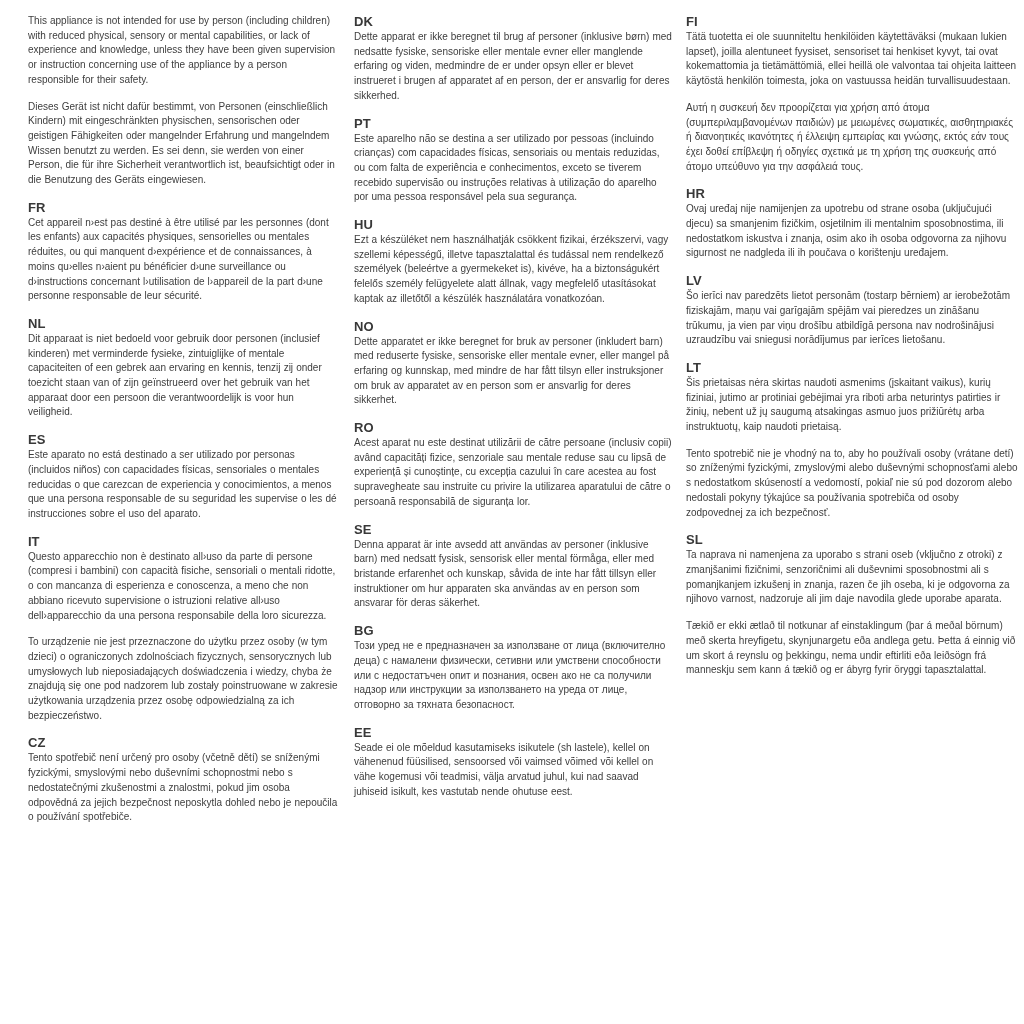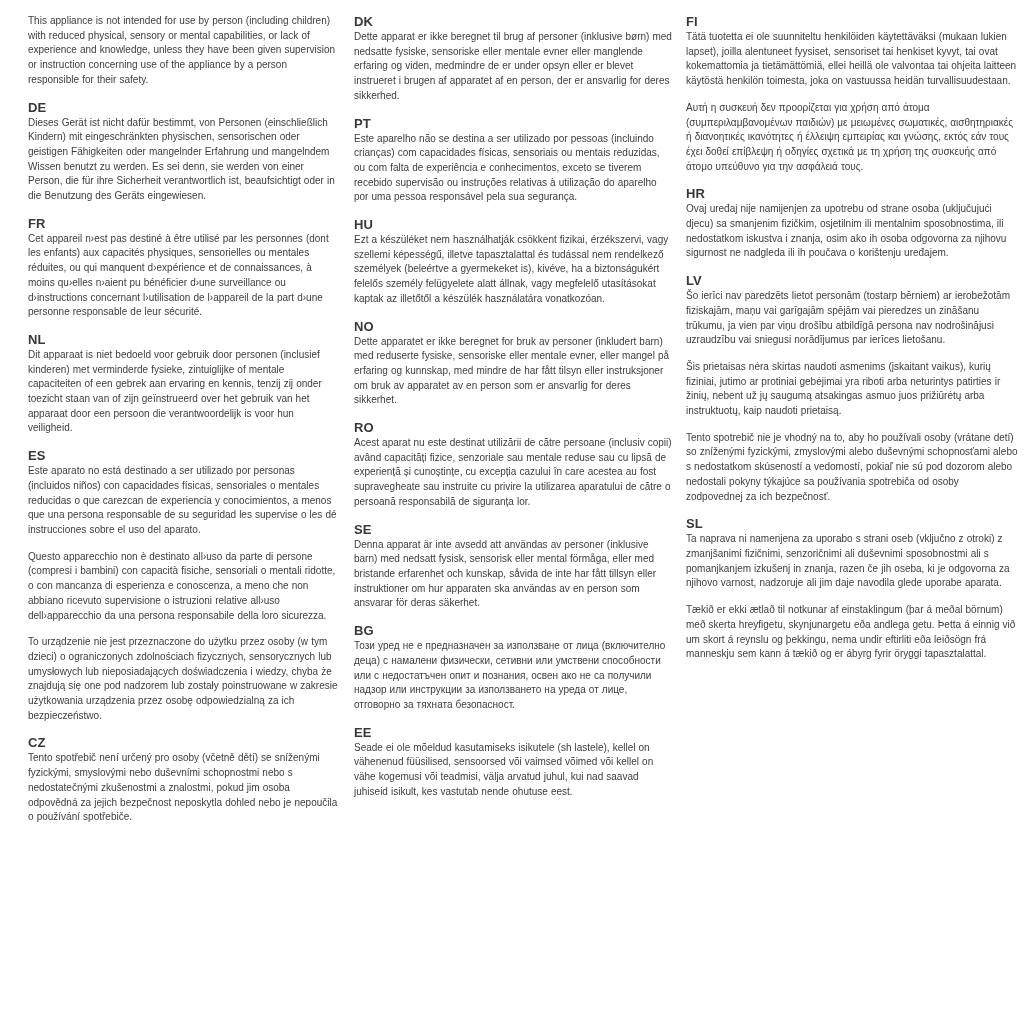--- a/index.html
+++ b/index.html
@@ -42,36 +42,36 @@
 </head>
 <body>
 
 <div class="page">
 
   <div class="col">
     <section class="sec">
       <p class="txt">This appliance is not intended for use by person (including children) with reduced physical, sensory or mental capabilities, or lack of experience and knowledge, unless they have been given supervision or instruction concerning use of the appliance by a person responsible for their safety.</p>
     </section>
     <section class="sec">
-      <h2 class="code">DE</h2>
       <p class="txt">Dieses Gerät ist nicht dafür bestimmt, von Personen (einschließlich Kindern) mit eingeschränkten physischen, sensorischen oder geistigen Fähigkeiten oder mangelnder Erfahrung und mangelndem Wissen benutzt zu werden. Es sei denn, sie werden von einer Person, die für ihre Sicherheit verantwortlich ist, beaufsichtigt oder in die Benutzung des Geräts eingewiesen.</p>
     </section>
     <section class="sec">
       <h2 class="code">FR</h2>
       <p class="txt">Cet appareil n›est pas destiné à être utilisé par les personnes (dont les enfants) aux capacités physiques, sensorielles ou mentales réduites, ou qui manquent d›expérience et de connaissances, à moins qu›elles n›aient pu bénéficier d›une surveillance ou d›instructions concernant l›utilisation de l›appareil de la part d›une personne responsable de leur sécurité.</p>
     </section>
     <section class="sec">
       <h2 class="code">NL</h2>
       <p class="txt">Dit apparaat is niet bedoeld voor gebruik door personen (inclusief kinderen) met verminderde fysieke, zintuiglijke of mentale capaciteiten of een gebrek aan ervaring en kennis, tenzij zij onder toezicht staan van of zijn geïnstrueerd over het gebruik van het apparaat door een persoon die verantwoordelijk is voor hun veiligheid.</p>
     </section>
     <section class="sec">
       <h2 class="code">ES</h2>
       <p class="txt">Este aparato no está destinado a ser utilizado por personas (incluidos niños) con capacidades físicas, sensoriales o mentales reducidas o que carezcan de experiencia y conocimientos, a menos que una persona responsable de su seguridad les supervise o les dé instrucciones sobre el uso del aparato.</p>
     </section>
     <section class="sec">
+      <h2 class="code">IT</h2>
       <p class="txt">Questo apparecchio non è destinato all›uso da parte di persone (compresi i bambini) con capacità fisiche, sensoriali o mentali ridotte, o con mancanza di esperienza e conoscenza, a meno che non abbiano ricevuto supervisione o istruzioni relative all›uso dell›apparecchio da una persona responsabile della loro sicurezza.</p>
     </section>
     <section class="sec">
       <p class="txt">To urządzenie nie jest przeznaczone do użytku przez osoby (w tym dzieci) o ograniczonych zdolnościach fizycznych, sensorycznych lub umysłowych lub nieposiadających doświadczenia i wiedzy, chyba że znajdują się one pod nadzorem lub zostały poinstruowane w zakresie użytkowania urządzenia przez osobę odpowiedzialną za ich bezpieczeństwo.</p>
     </section>
     <section class="sec">
       <h2 class="code">CZ</h2>
       <p class="txt">Tento spotřebič není určený pro osoby (včetně dětí) se sníženými fyzickými, smyslovými nebo duševními schopnostmi nebo s nedostatečnými zkušenostmi a znalostmi, pokud jim osoba odpovědná za jejich bezpečnost neposkytla dohled nebo je nepoučila o používání spotřebiče.</p>
     </section>
   </div>
@@ -121,20 +121,21 @@
     </section>
     <section class="sec">
       <h2 class="code">HR</h2>
       <p class="txt">Ovaj uređaj nije namijenjen za upotrebu od strane osoba (uključujući djecu) sa smanjenim fizičkim, osjetilnim ili mentalnim sposobnostima, ili nedostatkom iskustva i znanja, osim ako ih osoba odgovorna za njihovu sigurnost ne nadgleda ili ih poučava o korištenju uređajem.</p>
     </section>
     <section class="sec">
       <h2 class="code">LV</h2>
       <p class="txt">Šo ierīci nav paredzēts lietot personām (tostarp bērniem) ar ierobežotām fiziskajām, maņu vai garīgajām spējām vai pieredzes un zināšanu trūkumu, ja vien par viņu drošību atbildīgā persona nav nodrošinājusi uzraudzību vai sniegusi norādījumus par ierīces lietošanu.</p>
     </section>
     <section class="sec">
+      <h2 class="code">LT</h2>
       <p class="txt">Šis prietaisas nėra skirtas naudoti asmenims (įskaitant vaikus), kurių fiziniai, jutimo ar protiniai gebėjimai yra riboti arba neturintys patirties ir žinių, nebent už jų saugumą atsakingas asmuo juos prižiūrėtų arba instruktuotų, kaip naudoti prietaisą.</p>
     </section>
     <section class="sec">
       <p class="txt">Tento spotrebič nie je vhodný na to, aby ho používali osoby (vrátane detí) so zníženými fyzickými, zmyslovými alebo duševnými schopnosťami alebo s nedostatkom skúseností a vedomostí, pokiaľ nie sú pod dozorom alebo nedostali pokyny týkajúce sa používania spotrebiča od osoby zodpovednej za ich bezpečnosť.</p>
     </section>
     <section class="sec">
       <h2 class="code">SL</h2>
       <p class="txt">Ta naprava ni namenjena za uporabo s strani oseb (vključno z otroki) z zmanjšanimi fizičnimi, senzoričnimi ali duševnimi sposobnostmi ali s pomanjkanjem izkušenj in znanja, razen če jih oseba, ki je odgovorna za njihovo varnost, nadzoruje ali jim daje navodila glede uporabe aparata.</p>
     </section>
     <section class="sec">

